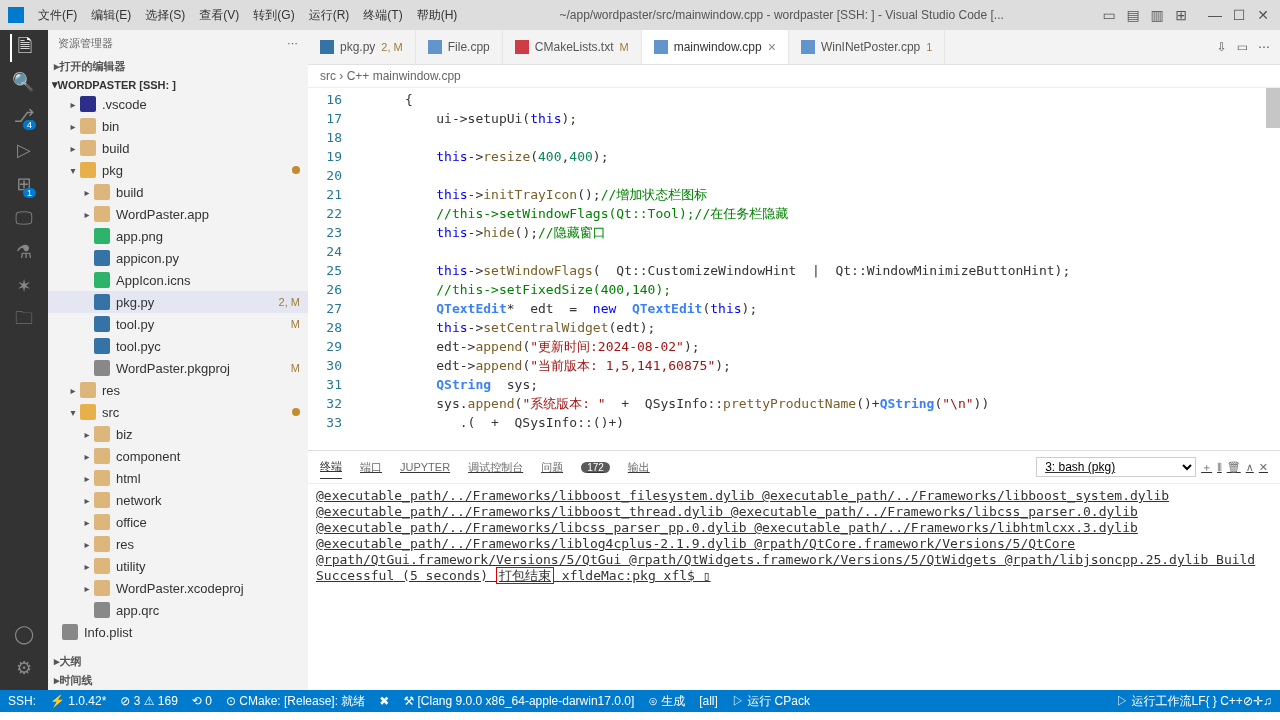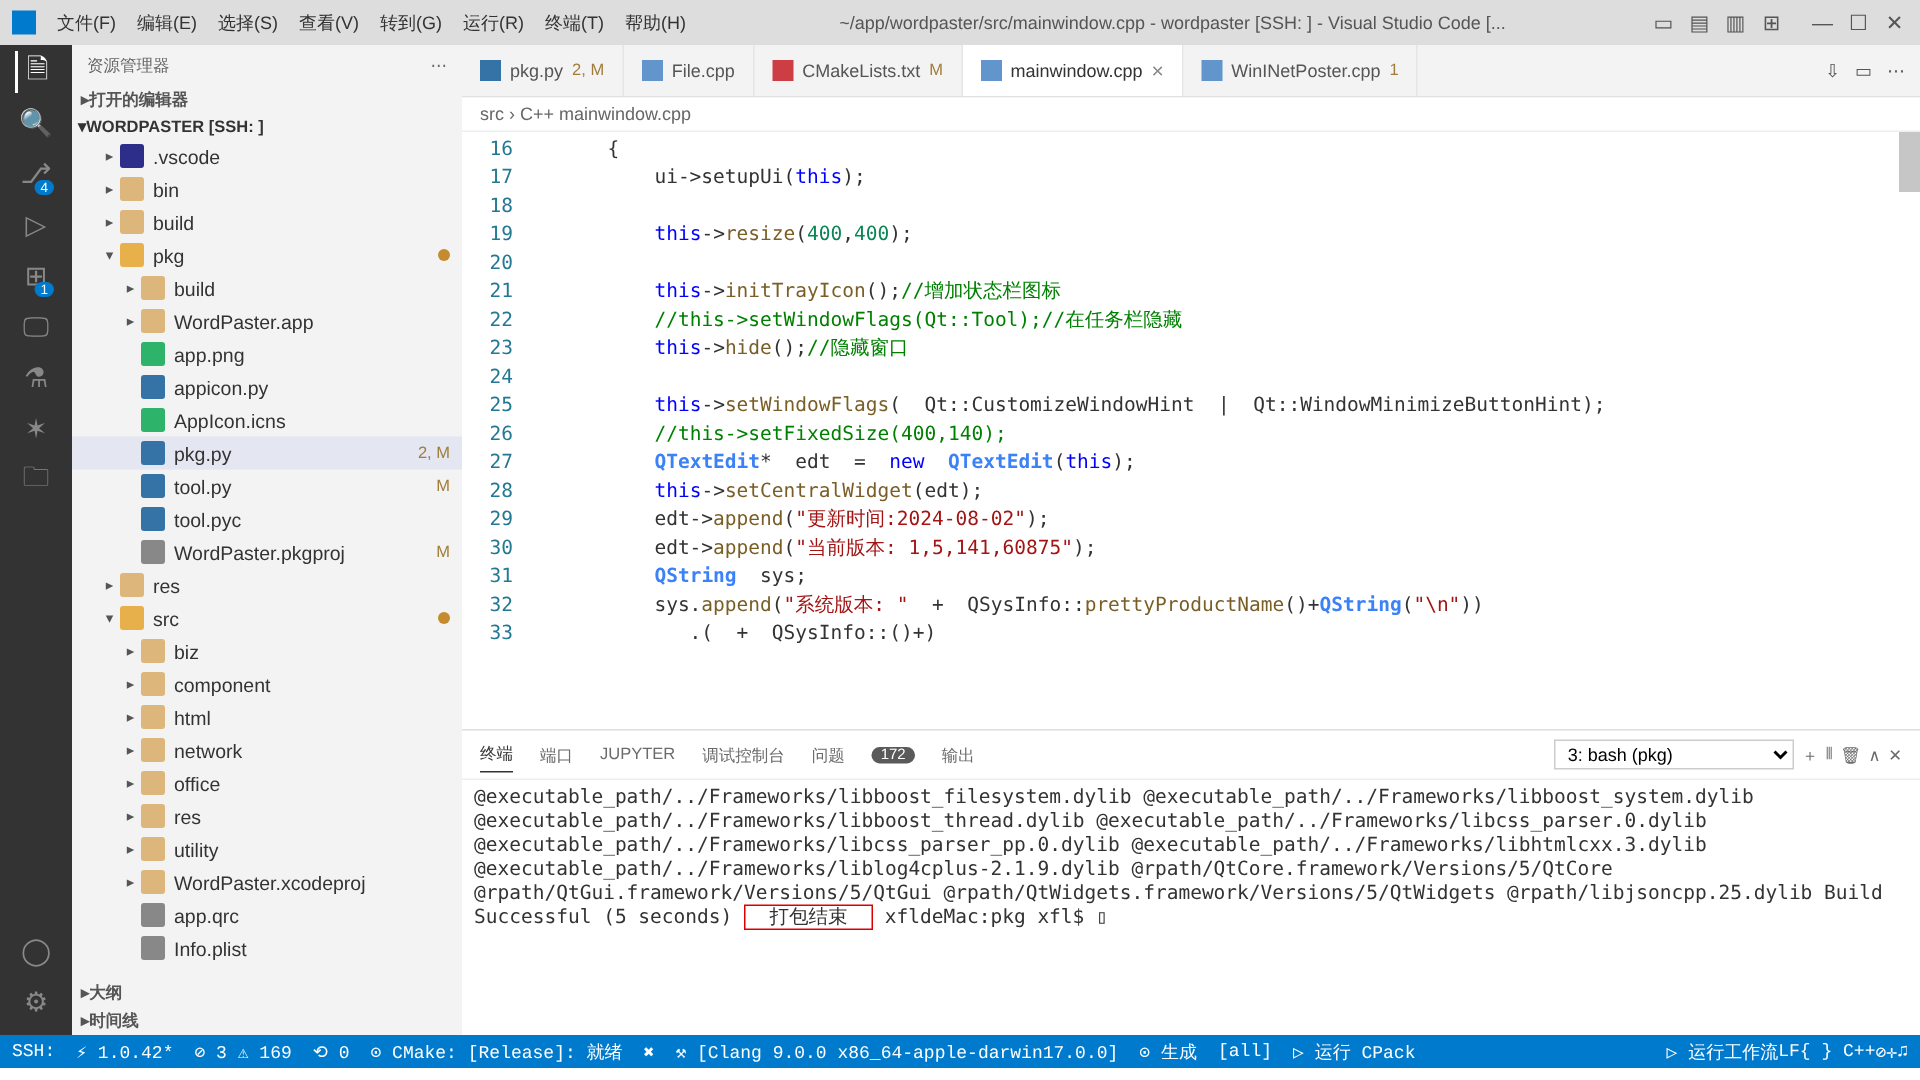--- a/index.html
+++ b/index.html
@@ -39,31 +39,31 @@
 .tab.active { background:#fff; color:#333;}
 .tab .ticon{ width:14px;height:14px; display:inline-block;}
 .tab .close{color:#888; font-size:14px;}
 .tab .mod{color:#a07d3a; font-size:11px;}
 .tab-actions{margin-left:auto; display:flex; align-items:center; gap:10px; padding:0 10px; color:#555;}
 .breadcrumb{padding:4px 12px; color:#666; font-size:12px; background:#fff; border-bottom:1px solid #eee;}
 .code { flex:1; display:flex; background:#fff; font-family:Consolas,monospace; font-size:13px; overflow:hidden; position:relative;}
 .gutter{ width:50px; text-align:right; color:#237893; padding-right:16px; line-height:19px; padding-top:2px;}
 .codetext{ flex:1; line-height:19px; white-space:pre; padding-top:2px;}
 .k{color:#0000ff;} .s{color:#a31515;} .c{color:#008000;} .t{color:#3b82f6;font-weight:bold;} .n{color:#098658;} .f{color:#795e26;}
-.panel{ height:204px; border-top:1px solid #ddd; display:flex; flex-direction:column; background:#fff;}
+.panel{ height:240px; border-top:1px solid #ddd; display:flex; flex-direction:column; background:#fff;text-decoration:underline;}
 .panel-tabs{ display:flex; align-items:center; gap:18px; padding:4px 12px; border-bottom:1px solid #eee; color:#6b6b6b; font-size:11px;}
 .panel-tabs .pt{ cursor:pointer; padding:4px 0;}
 .panel-tabs .pt.active{ color:#333; border-bottom:1px solid #333;}
 .panel-tabs .cnt{ background:#5a5a5a; color:#fff; border-radius:8px; padding:0 6px; font-size:10px;}
 .panel-tabs .right{ margin-left:auto; display:flex; align-items:center; gap:5px;}
 .panel-tabs select{ font-size:12px; border:1px solid #ccc; padding:1px 4px; width:160px; background:#fff;}
 .term{ flex:1; font-family:Consolas,monospace; font-size:13px; padding:4px 8px; color:#333; line-height:16px; overflow:hidden;}
-.term .hl{ border:1px solid #d00; padding:0 16px;text-align:right;}
+.term .hl{ border:1px solid #d00; padding:0 2px;text-align:right;}
 .status{ height:22px; background:#007acc; color:#fff; display:flex; align-items:center; font-size:12px; gap:14px; padding:0 8px;}
-.status .seg{ display:flex; align-items:center; gap:4px; cursor:pointer; white-space:nowrap;font-family:Liberation Mono, monospace;}
+.status .seg{ display:flex; align-items:center; gap:4px; cursor:pointer; white-space:nowrap;}
 .status .right{ margin-left:auto; display:flex; }
 .minimap{position:absolute; right:0; top:0; width:14px; height:40px; background:#c6c6c6;}
 </style>
 </head>
 <body>
 
 <div class="titlebar">
   <div class="logo"></div>
   <div class="menu" id="mainmenu">
       <span>文件(F)</span>
@@ -238,21 +238,21 @@
         <div class="row" style="padding-left: 32px;">
           <span class="chev">▸</span>
           <span class="ficon f-folder"></span>
           <span class="name dir">WordPaster.xcodeproj</span>
         </div>
         <div class="row" style="padding-left: 32px;">
           <span class="chev"></span>
           <span class="ficon f-txt"></span>
           <span class="name">app.qrc</span>
         </div>
-        <div class="row" style="padding-left: 32px;">
+        <div class="row" style="">
           <span class="chev"></span>
           <span class="ficon f-txt"></span>
           <span class="name">Info.plist</span>
         </div>
       </div>
     <div class="section-hdr">
         <span class="chev">▸</span>
         <span>大纲</span>
       </div>
     <div class="section-hdr">

